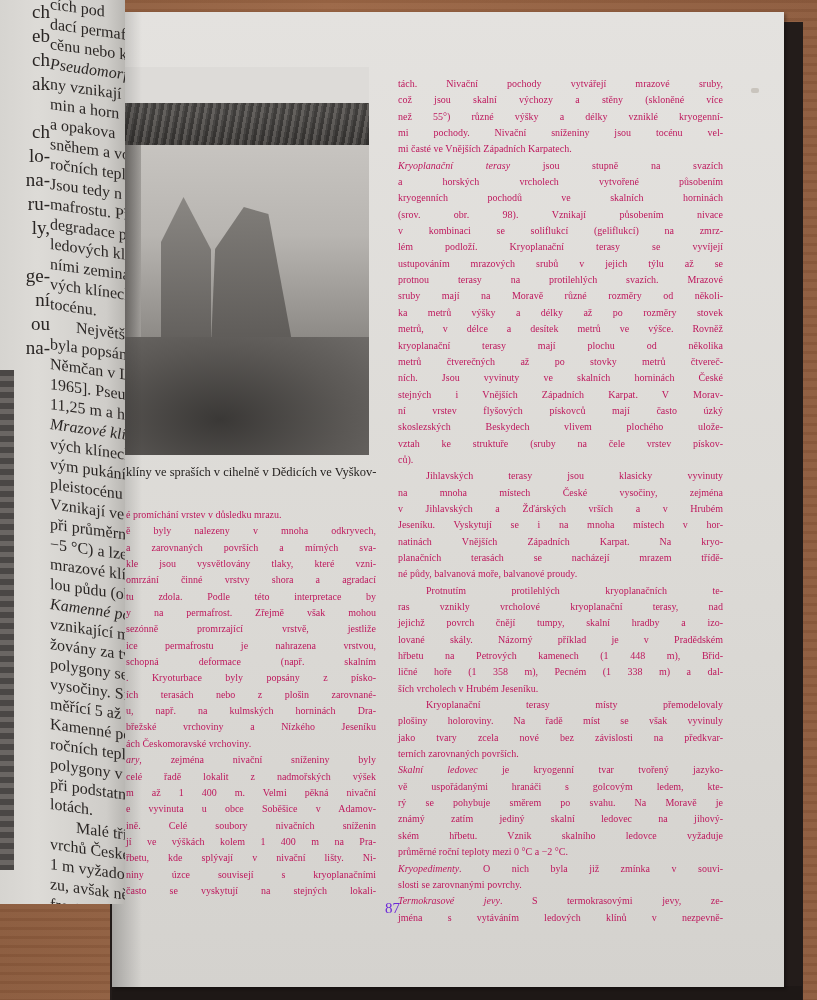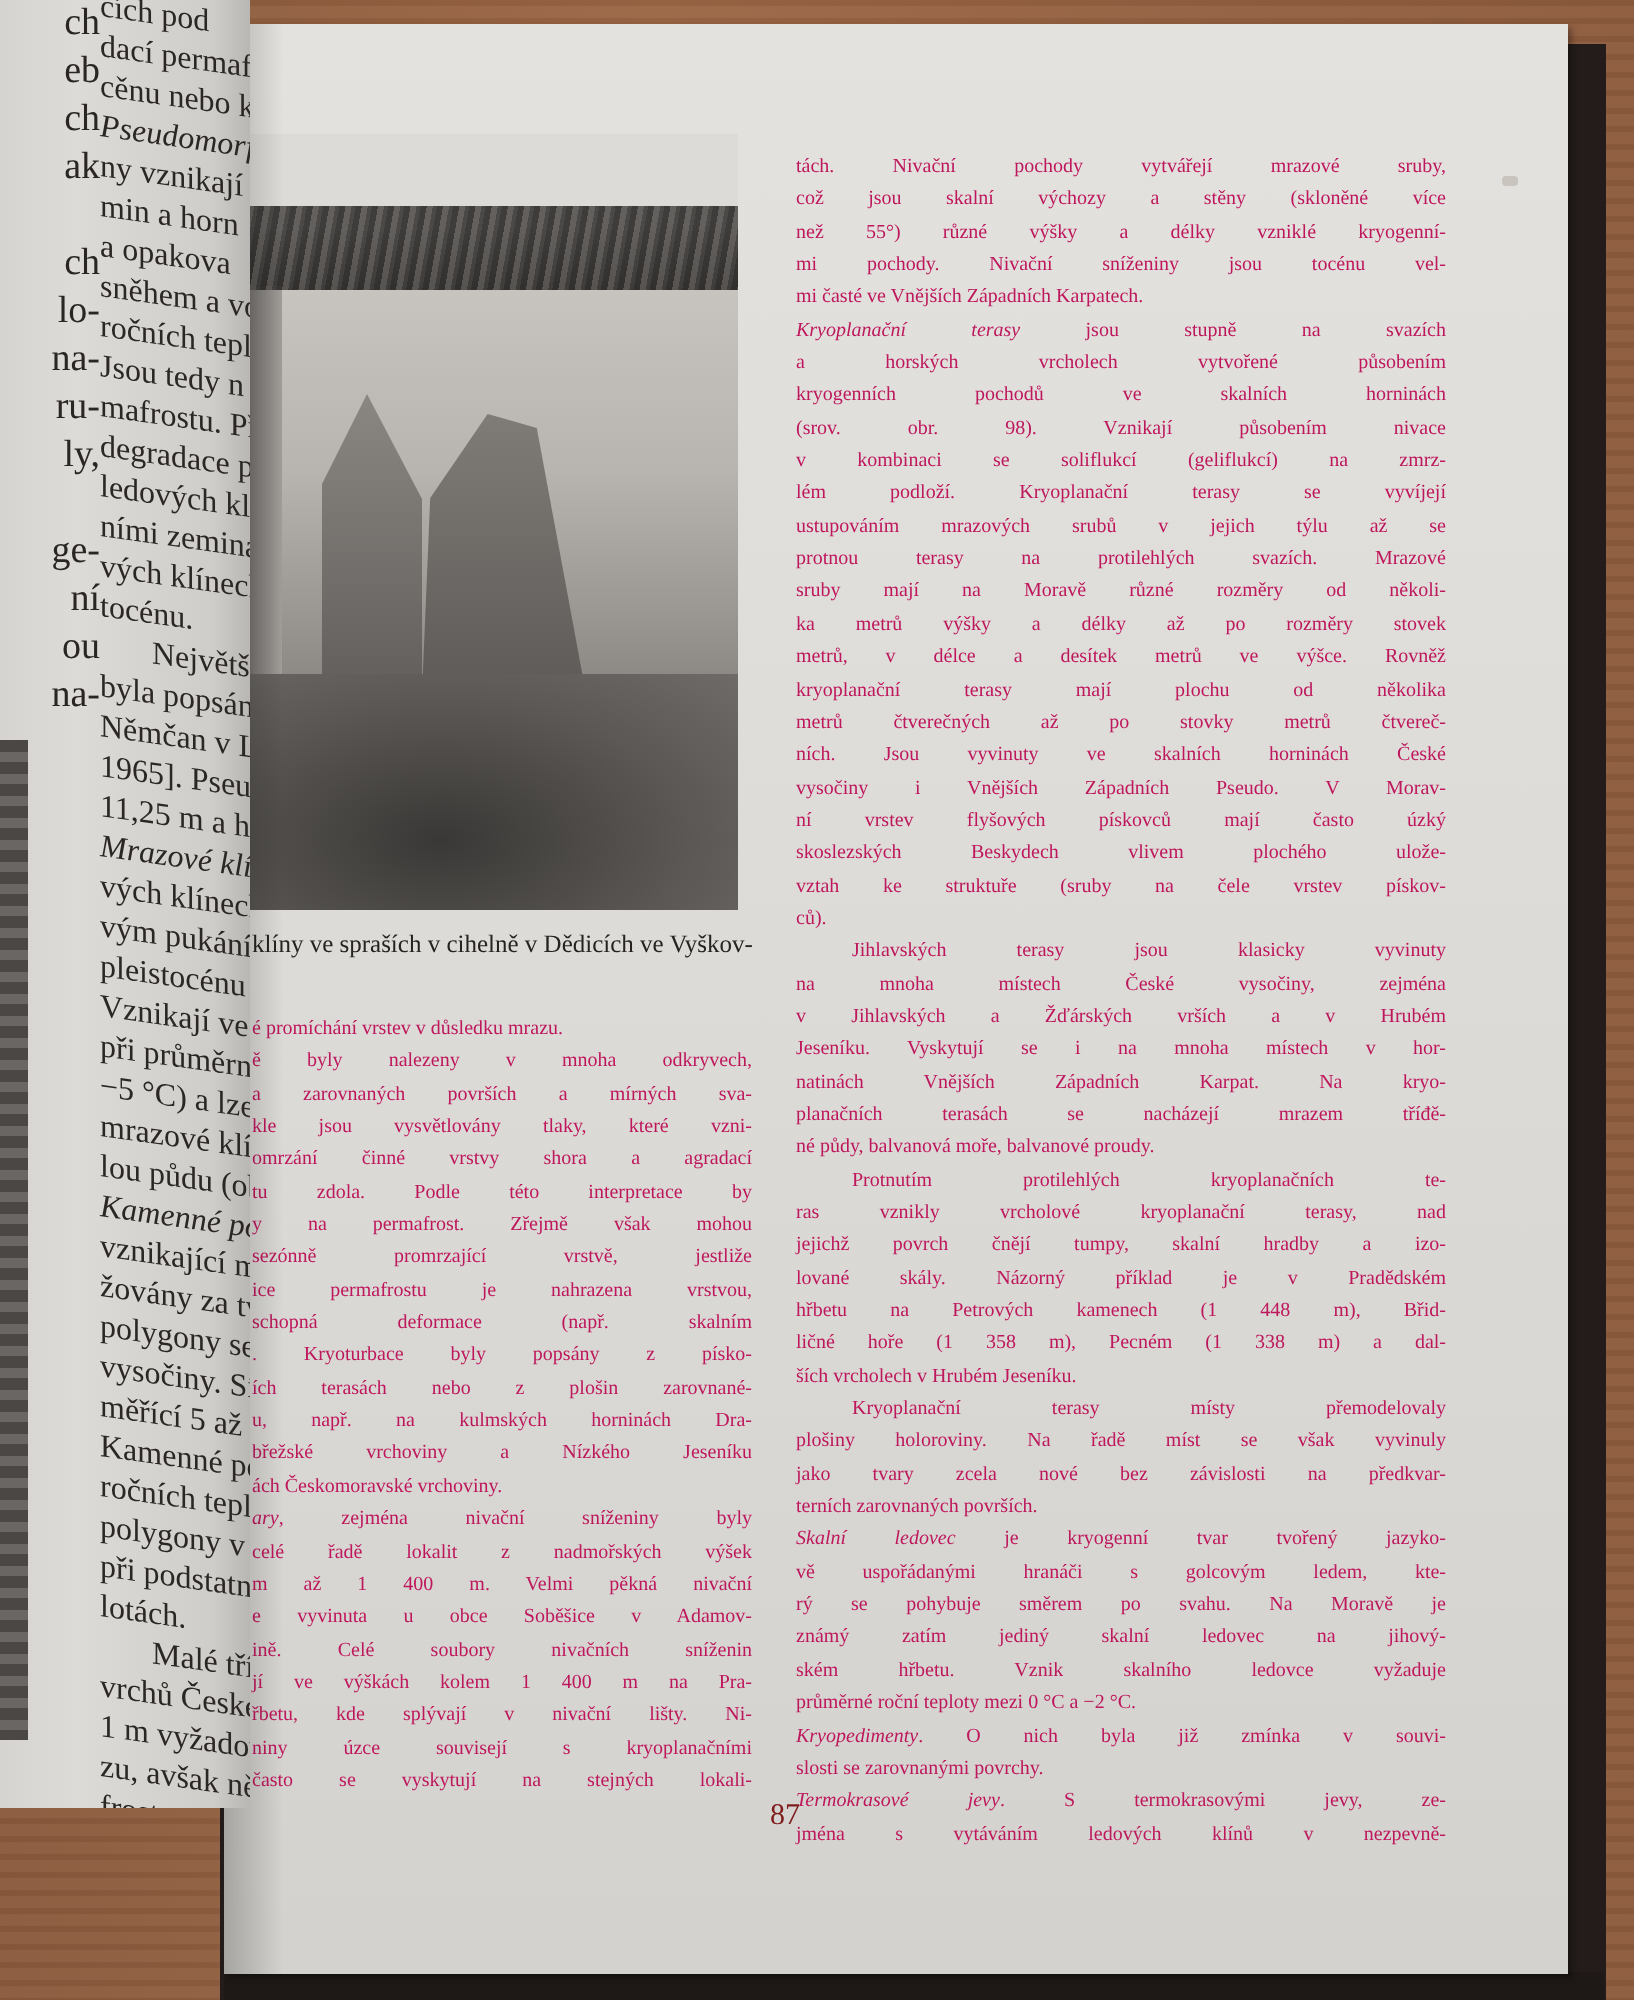--- a/index.html
+++ b/index.html
@@ -100,21 +100,21 @@
   .col {
     position:absolute; color:#be185d;
     font-size:10px; line-height:16.35px; text-align:justify;
   }
   .col .ln { display:block; text-align:justify; text-align-last:justify; white-space:nowrap; }
   .col .ln.last { text-align-last:left; }
   .col .ind { text-indent:28px; }
   .col .it { font-style:italic; }
   .col-left { left:126px; top:507px; width:250px; }
   .col-right { left:398px; top:76px; width:325px; }
-  .right-pagenum { position:absolute; left:385px; top:900px; font-size:15px; color:#7f1d1d; }
+  .right-pagenum { position:absolute; left:385px; top:900px; font-size:15px; color:#6d28d9; }
   .under-cover { position:absolute; left:112px; top:986px; width:690px; height:14px; background:#1e1816; }
 </style>
 </head>
 <body>
 
 <div class="wood-grain"></div>
 <div class="cover"></div>
 <div class="under-cover"></div>
 
 <div class="page-right"></div>
@@ -170,21 +170,21 @@
     <span class="ln">v kombinaci se soliflukcí (geliflukcí) na zmrz-</span>
     <span class="ln">lém podloží. Kryoplanační terasy se vyvíjejí</span>
     <span class="ln">ustupováním mrazových srubů v jejich týlu až se</span>
     <span class="ln">protnou terasy na protilehlých svazích. Mrazové</span>
     <span class="ln">sruby mají na Moravě různé rozměry od několi-</span>
     <span class="ln">ka metrů výšky a délky až po rozměry stovek</span>
     <span class="ln">metrů, v délce a desítek metrů ve výšce. Rovněž</span>
     <span class="ln">kryoplanační terasy mají plochu od několika</span>
     <span class="ln">metrů čtverečných až po stovky metrů čtvereč-</span>
     <span class="ln">ních. Jsou vyvinuty ve skalních horninách České</span>
-    <span class="ln">vysočiny i Vnějších Západních Pseudo. V Morav-</span>
+    <span class="ln">stejných i Vnějších Západních Karpat. V Morav-</span>
     <span class="ln">ní vrstev flyšových pískovců mají často úzký</span>
     <span class="ln">skoslezských Beskydech vlivem plochého ulože-</span>
     <span class="ln">vztah ke struktuře (sruby na čele vrstev pískov-</span>
     <span class="ln last">ců).</span>
     <span class="ln ind">Jihlavských terasy jsou klasicky vyvinuty</span>
     <span class="ln">na mnoha místech České vysočiny, zejména</span>
     <span class="ln">v Jihlavských a Žďárských vrších a v Hrubém</span>
     <span class="ln">Jeseníku. Vyskytují se i na mnoha místech v hor-</span>
     <span class="ln">natinách Vnějších Západních Karpat. Na kryo-</span>
     <span class="ln">planačních terasách se nacházejí mrazem tříđě-</span>

